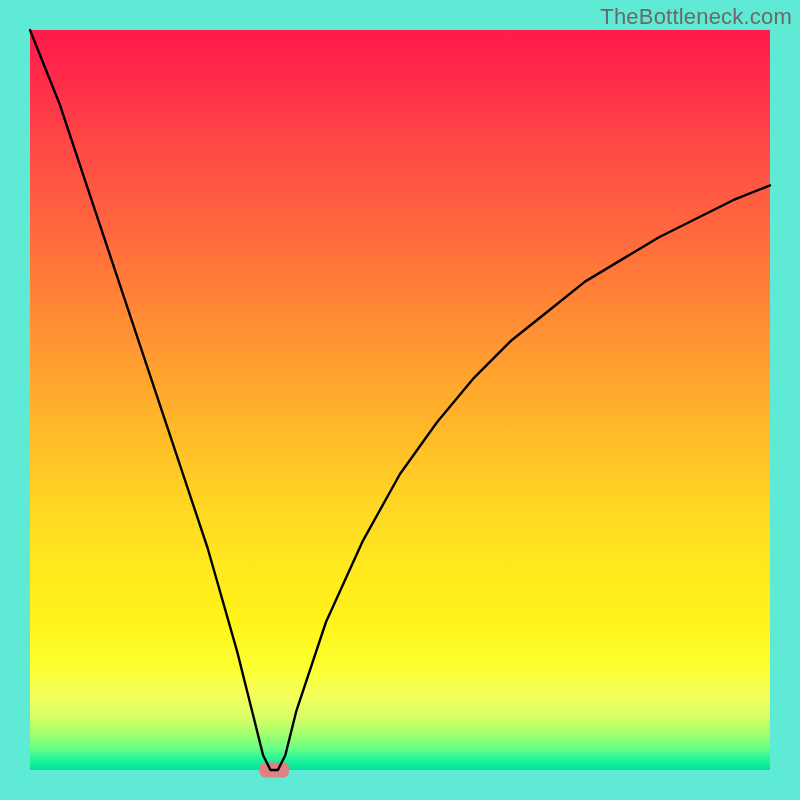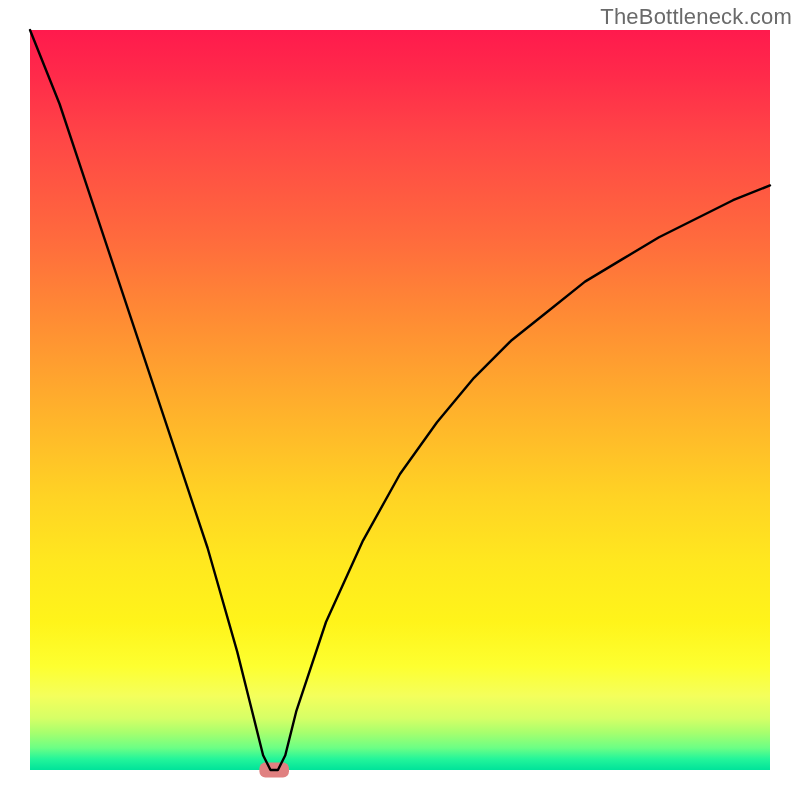--- a/index.html
+++ b/index.html
@@ -8,21 +8,21 @@
     width: 800px;
     height: 800px;
     overflow: hidden;
     background: #000;
     font-family: Arial, Helvetica, sans-serif;
   }
   .frame {
     position: relative;
     width: 800px;
     height: 800px;
-    background: #ffffff;
+    background: #5eead4;
   }
   .plot-area {
     position: absolute;
     left: 30px;
     top: 30px;
     width: 740px;
     height: 740px;
     
     background: linear-gradient(
       to bottom,

